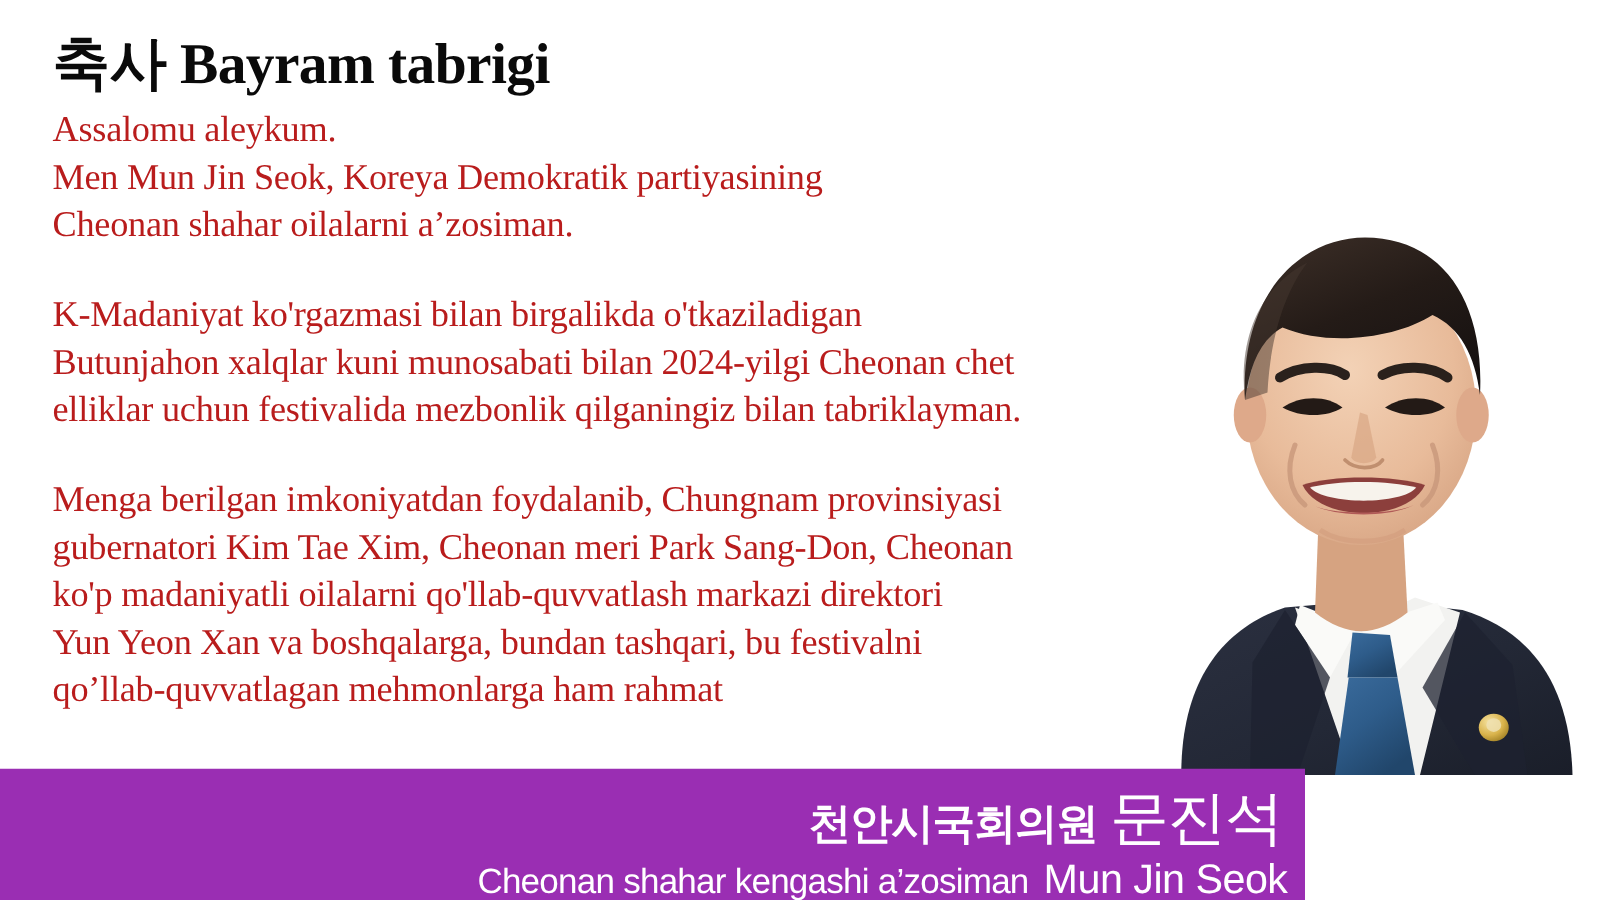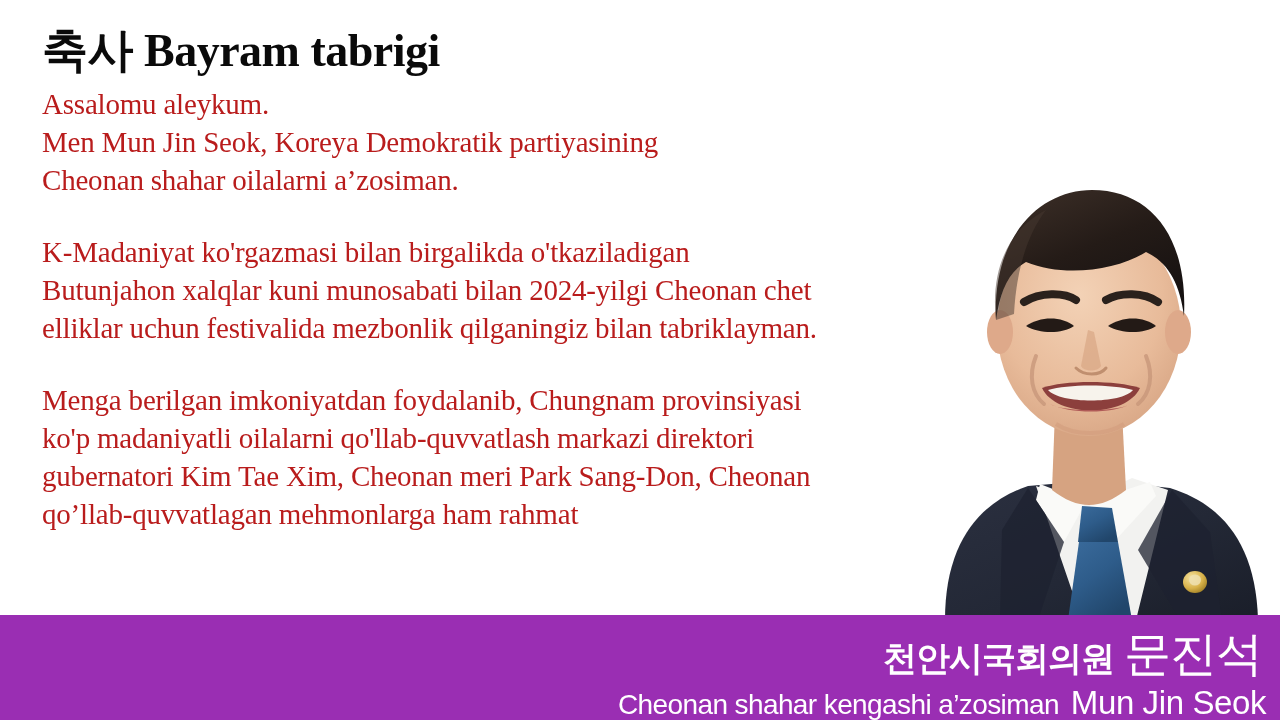--- a/index.html
+++ b/index.html
@@ -48,21 +48,21 @@
     line-height:38px;
     color:#b91c1c;
     letter-spacing:-0.2px;
     white-space:nowrap;
   }
 
   
   .footer{
     position:absolute;
     left:0; bottom:0;
-    width:1280px; height:105px;
+    width:1044px; height:105px;
     background:#9a2eb3;
     z-index:5;
     padding-left:43px;
   }
   .footer-line-1{
     position:absolute;
     right:18px; top:8px;
     color:#ffffff;
     white-space:nowrap;
     display:flex;
@@ -190,22 +190,23 @@
     </div>
 
     <div class="para">
       <div class="line">K-Madaniyat ko'rgazmasi bilan birgalikda o'tkaziladigan</div>
       <div class="line">Butunjahon xalqlar kuni munosabati bilan 2024-yilgi Cheonan chet</div>
       <div class="line">elliklar uchun festivalida mezbonlik qilganingiz bilan tabriklayman.</div>
     </div>
 
     <div class="para">
       <div class="line">Menga berilgan imkoniyatdan foydalanib, Chungnam provinsiyasi</div>
+      <div class="line">gubernatori Kim Tae Xim, Cheonan meri Park Sang-Don, Cheonan</div>
       <div class="line">ko'p madaniyatli oilalarni qo'llab-quvvatlash markazi direktori</div>
-      <div class="line">gubernatori Kim Tae Xim, Cheonan meri Park Sang-Don, Cheonan</div>
+      <div class="line">Yun Yeon Xan va boshqalarga, bundan tashqari, bu festivalni</div>
       <div class="line">qo’llab-quvvatlagan mehmonlarga ham rahmat</div>
     </div>
 
   </div>
 </div>
 
 <div class="footer">
   <div class="footer-line-1">
     <span class="f1-small">천안시국회의원</span>
     <span class="f1-big">문진석</span>

